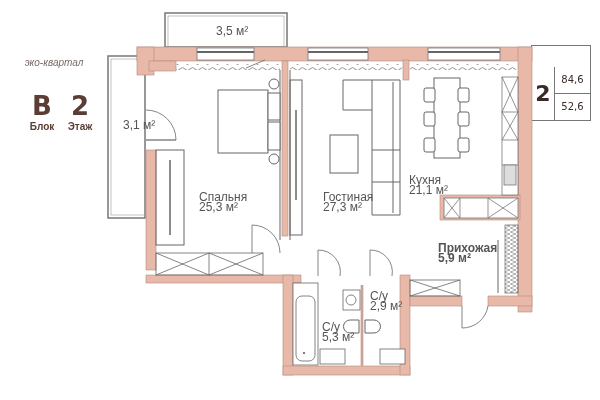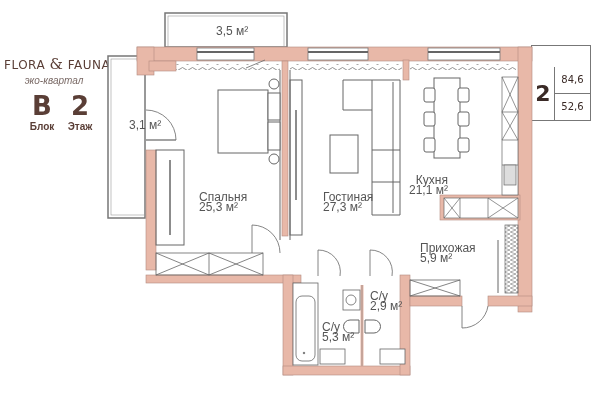--- a/index.html
+++ b/index.html
@@ -19,25 +19,20 @@
   .info-area { position:absolute; left:23px; width:35px; height:26px; font-size:10px; text-align:center; line-height:26px; }
   .info-total { top:21px; border-bottom:1px solid #777; }
   .info-living { top:48px; }
   svg { position:absolute; left:0; top:0; }
   .label { position:absolute; font-size:12px; color:#555; line-height:10px; }
 </style>
 </head>
 <body>
 
 <div class="brand">
-  <div class="brand-title">
-    <span>FLORA</span>
-    <span style="font-size:15px;font-family:'DejaVu Serif',serif;">&amp;</span>
-    <span>FAUNA</span>
-  </div>
   <div class="brand-sub">эко-квартал</div>
 </div>
 
 <div class="bf">
   <div class="bf-block">
     <div class="bf-val">B</div>
     <div class="bf-lbl">Блок</div>
   </div>
   <div class="bf-floor">
     <div class="bf-val">2</div>
@@ -218,31 +213,31 @@
 </svg>
 
 <div class="label" style="left:199px;top:192px;">
   <div>Спальня</div>
   <div>25,3 м²</div>
 </div>
 <div class="label" style="left:323px;top:192px;">
   <div>Гостиная</div>
   <div>27,3 м²</div>
 </div>
-<div class="label" style="left:409px;top:175px;text-align:right;">
+<div class="label" style="left:409px;top:175px;">
   <div>Кухня</div>
   <div>21,1 м²</div>
 </div>
-<div class="label" style="left:420px;top:243px;">
+<div class="label" style="left:438px;top:243px;font-weight:bold;">
   <div>Прихожая</div>
   <div>5,9 м²</div>
 </div>
 <div class="label" style="left:322px;top:322px;">
   <div>С/у</div>
   <div>5,3 м²</div>
 </div>
 <div class="label" style="left:370px;top:291px;">
   <div>С/у</div>
   <div>2,9 м²</div>
 </div>
 
 <div class="label" style="left:216px;top:26px;">3,5 м²</div>
-<div class="label" style="left:129px;top:120px;">3,1 м²</div>
+<div class="label" style="left:123px;top:120px;">3,1 м²</div>
 
 </body></html>

